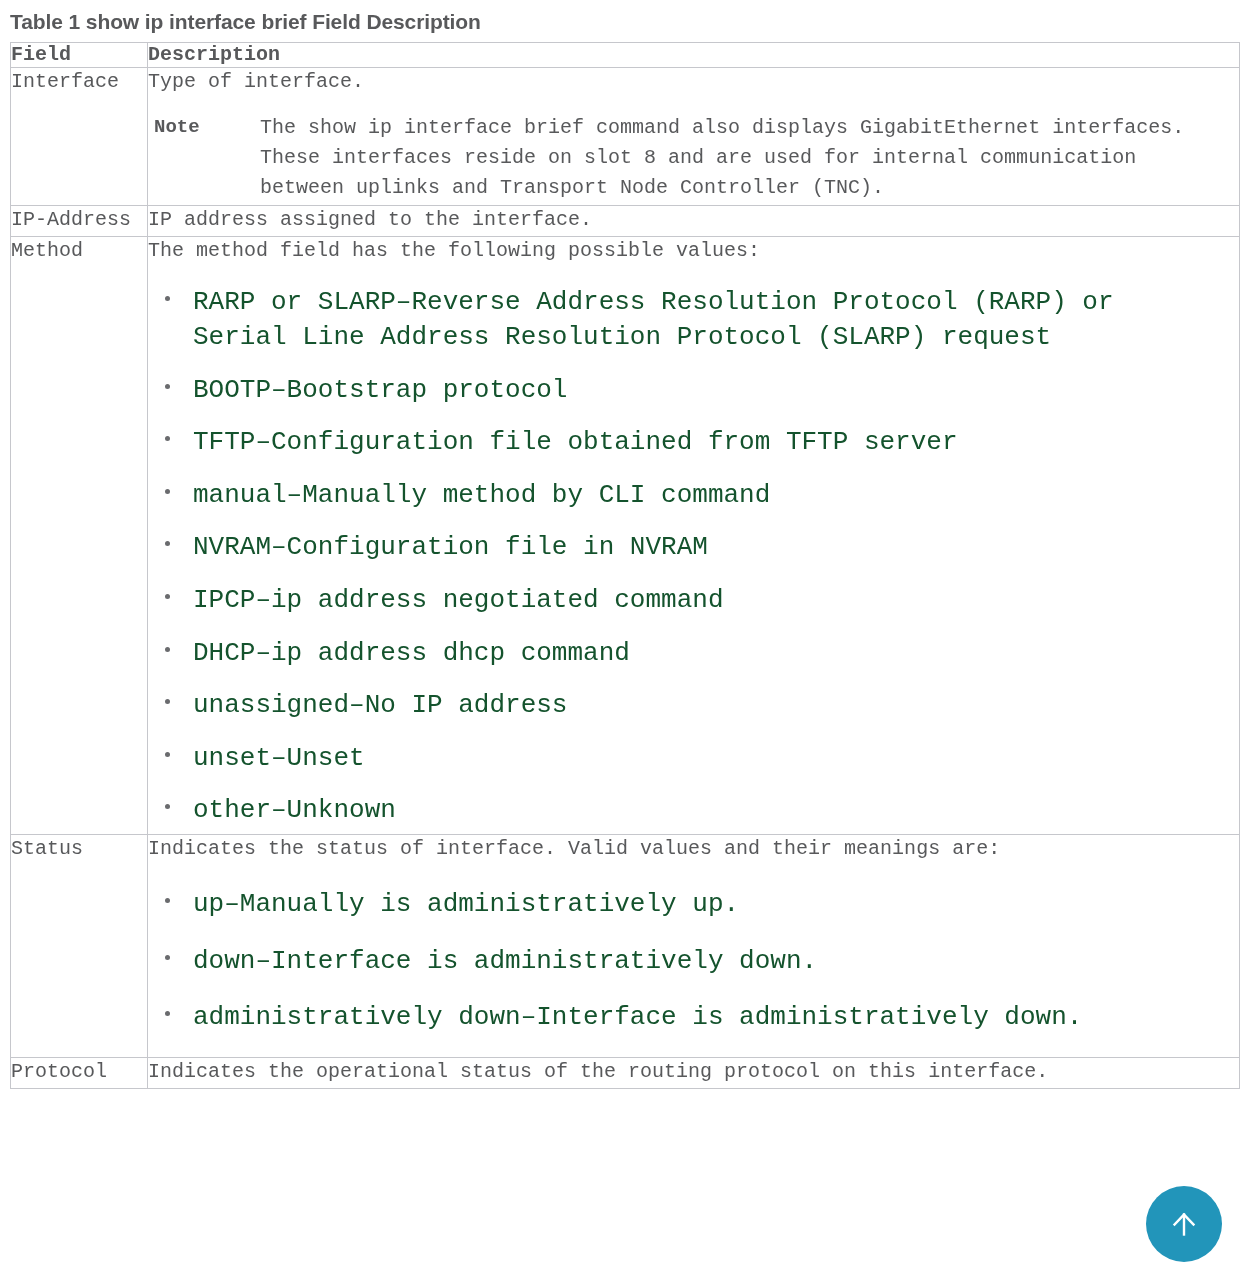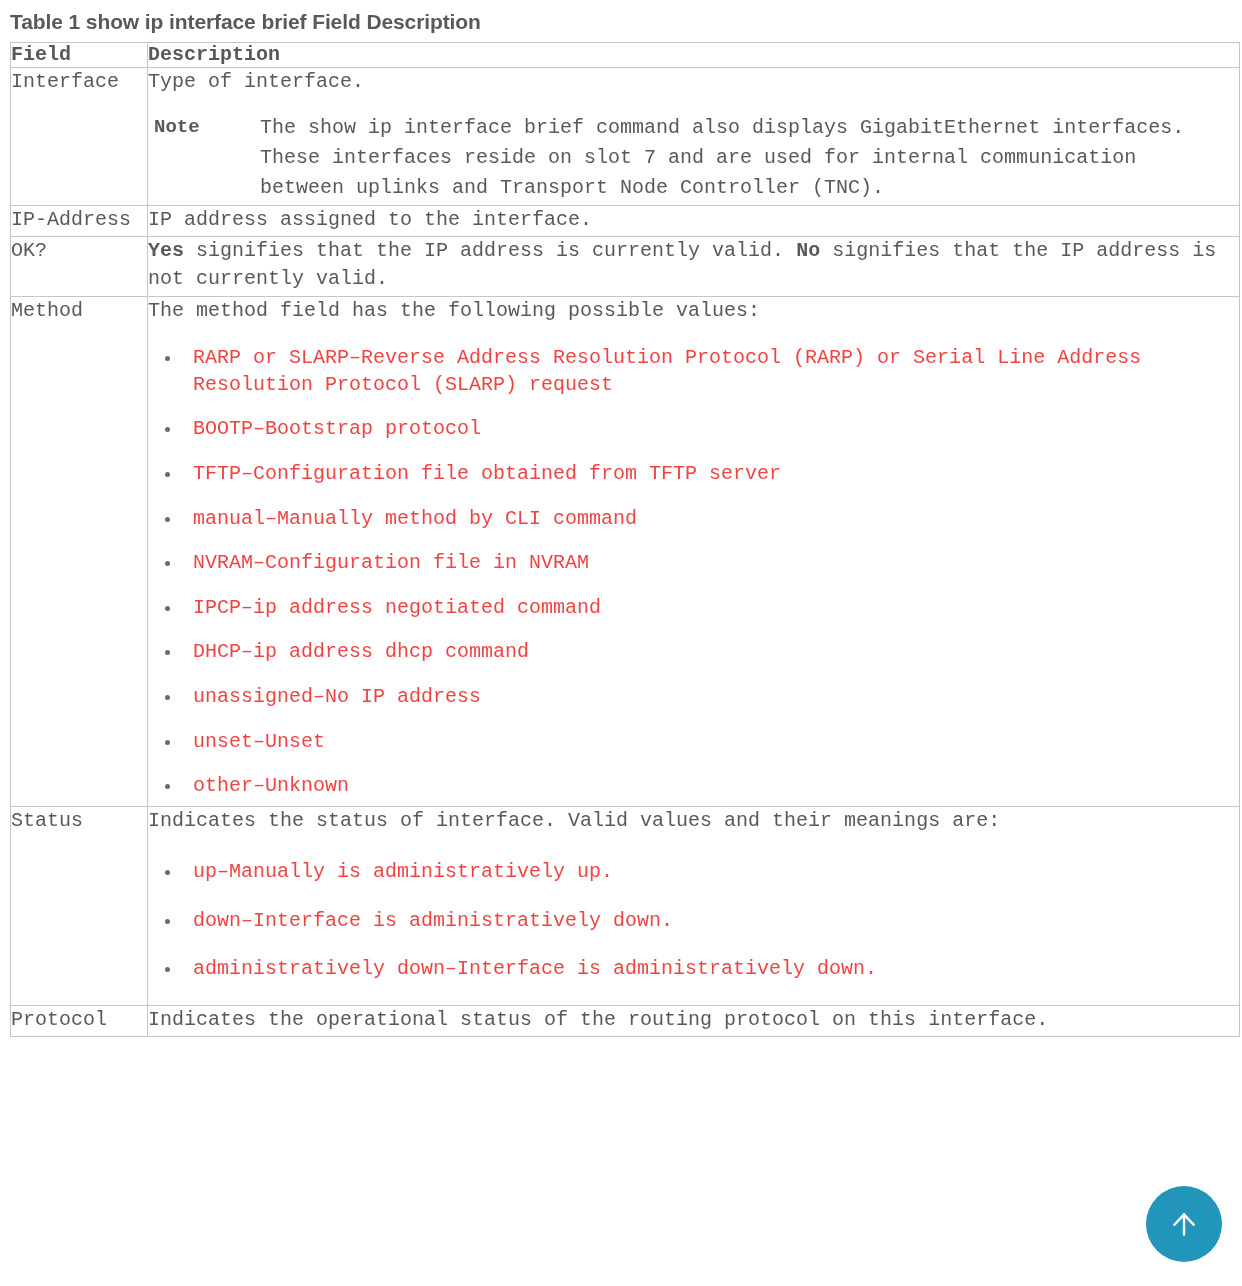--- a/index.html
+++ b/index.html
@@ -111,22 +111,22 @@
   ul.bullets {
     list-style: none;
     margin: 20px 0 6px 0;
     padding: 0;
   }
   ul.bullets li {
     position: relative;
     padding-left: 45px;
     margin-bottom: 18px;
     line-height: 1.33;
-    font-size: 20px;
-    color: #ef4444;
+    font-size: 26px;
+    color: #14532d;
     padding-right: 40px;
   }
   ul.bullets li:last-child { margin-bottom: 4px; }
   ul.bullets li .dot {
     position: absolute;
     left: 17px;
     top: 11px;
     width: 5px;
     height: 5px;
     border-radius: 50%;
@@ -176,38 +176,32 @@
       </tr>
     </thead>
     <tbody>
 
       <tr>
         <td class="field-cell">Interface</td>
         <td class="desc-cell">
           <p class="desc-para">Type of interface.</p>
           <div class="note-block">
             <div class="note-label">Note</div>
-            <div class="note-body">The show ip interface brief command also displays GigabitEthernet interfaces. These interfaces reside on slot 7 and are used for internal communication between uplinks and Transport Node Controller (TNC).</div>
+            <div class="note-body">The show ip interface brief command also displays GigabitEthernet interfaces. These interfaces reside on slot 8 and are used for internal communication between uplinks and Transport Node Controller (TNC).</div>
           </div>
         </td>
       </tr>
 
       <tr>
         <td class="field-cell">IP-Address</td>
         <td class="desc-cell">
           <p class="desc-para">IP address assigned to the interface.</p>
         </td>
       </tr>
 
-      <tr>
-        <td class="field-cell">OK?</td>
-        <td class="desc-cell">
-          <p class="desc-para"><span class="bold">Yes</span><span> signifies that the IP address is currently valid. </span><span class="bold">No</span><span> signifies that the IP address is not currently valid.</span></p>
-        </td>
-      </tr>
 
       <tr>
         <td class="field-cell">Method</td>
         <td class="desc-cell">
           <p class="desc-para tight">The method field has the following possible values:</p>
           <ul class="bullets">
             <li><span class="dot"></span><span>RARP or SLARP–Reverse Address Resolution Protocol (RARP) or Serial Line Address Resolution Protocol (SLARP) request</span></li>
             <li><span class="dot"></span><span>BOOTP–Bootstrap protocol</span></li>
             <li><span class="dot"></span><span>TFTP–Configuration file obtained from TFTP server</span></li>
             <li><span class="dot"></span><span>manual–Manually method by CLI command</span></li>

